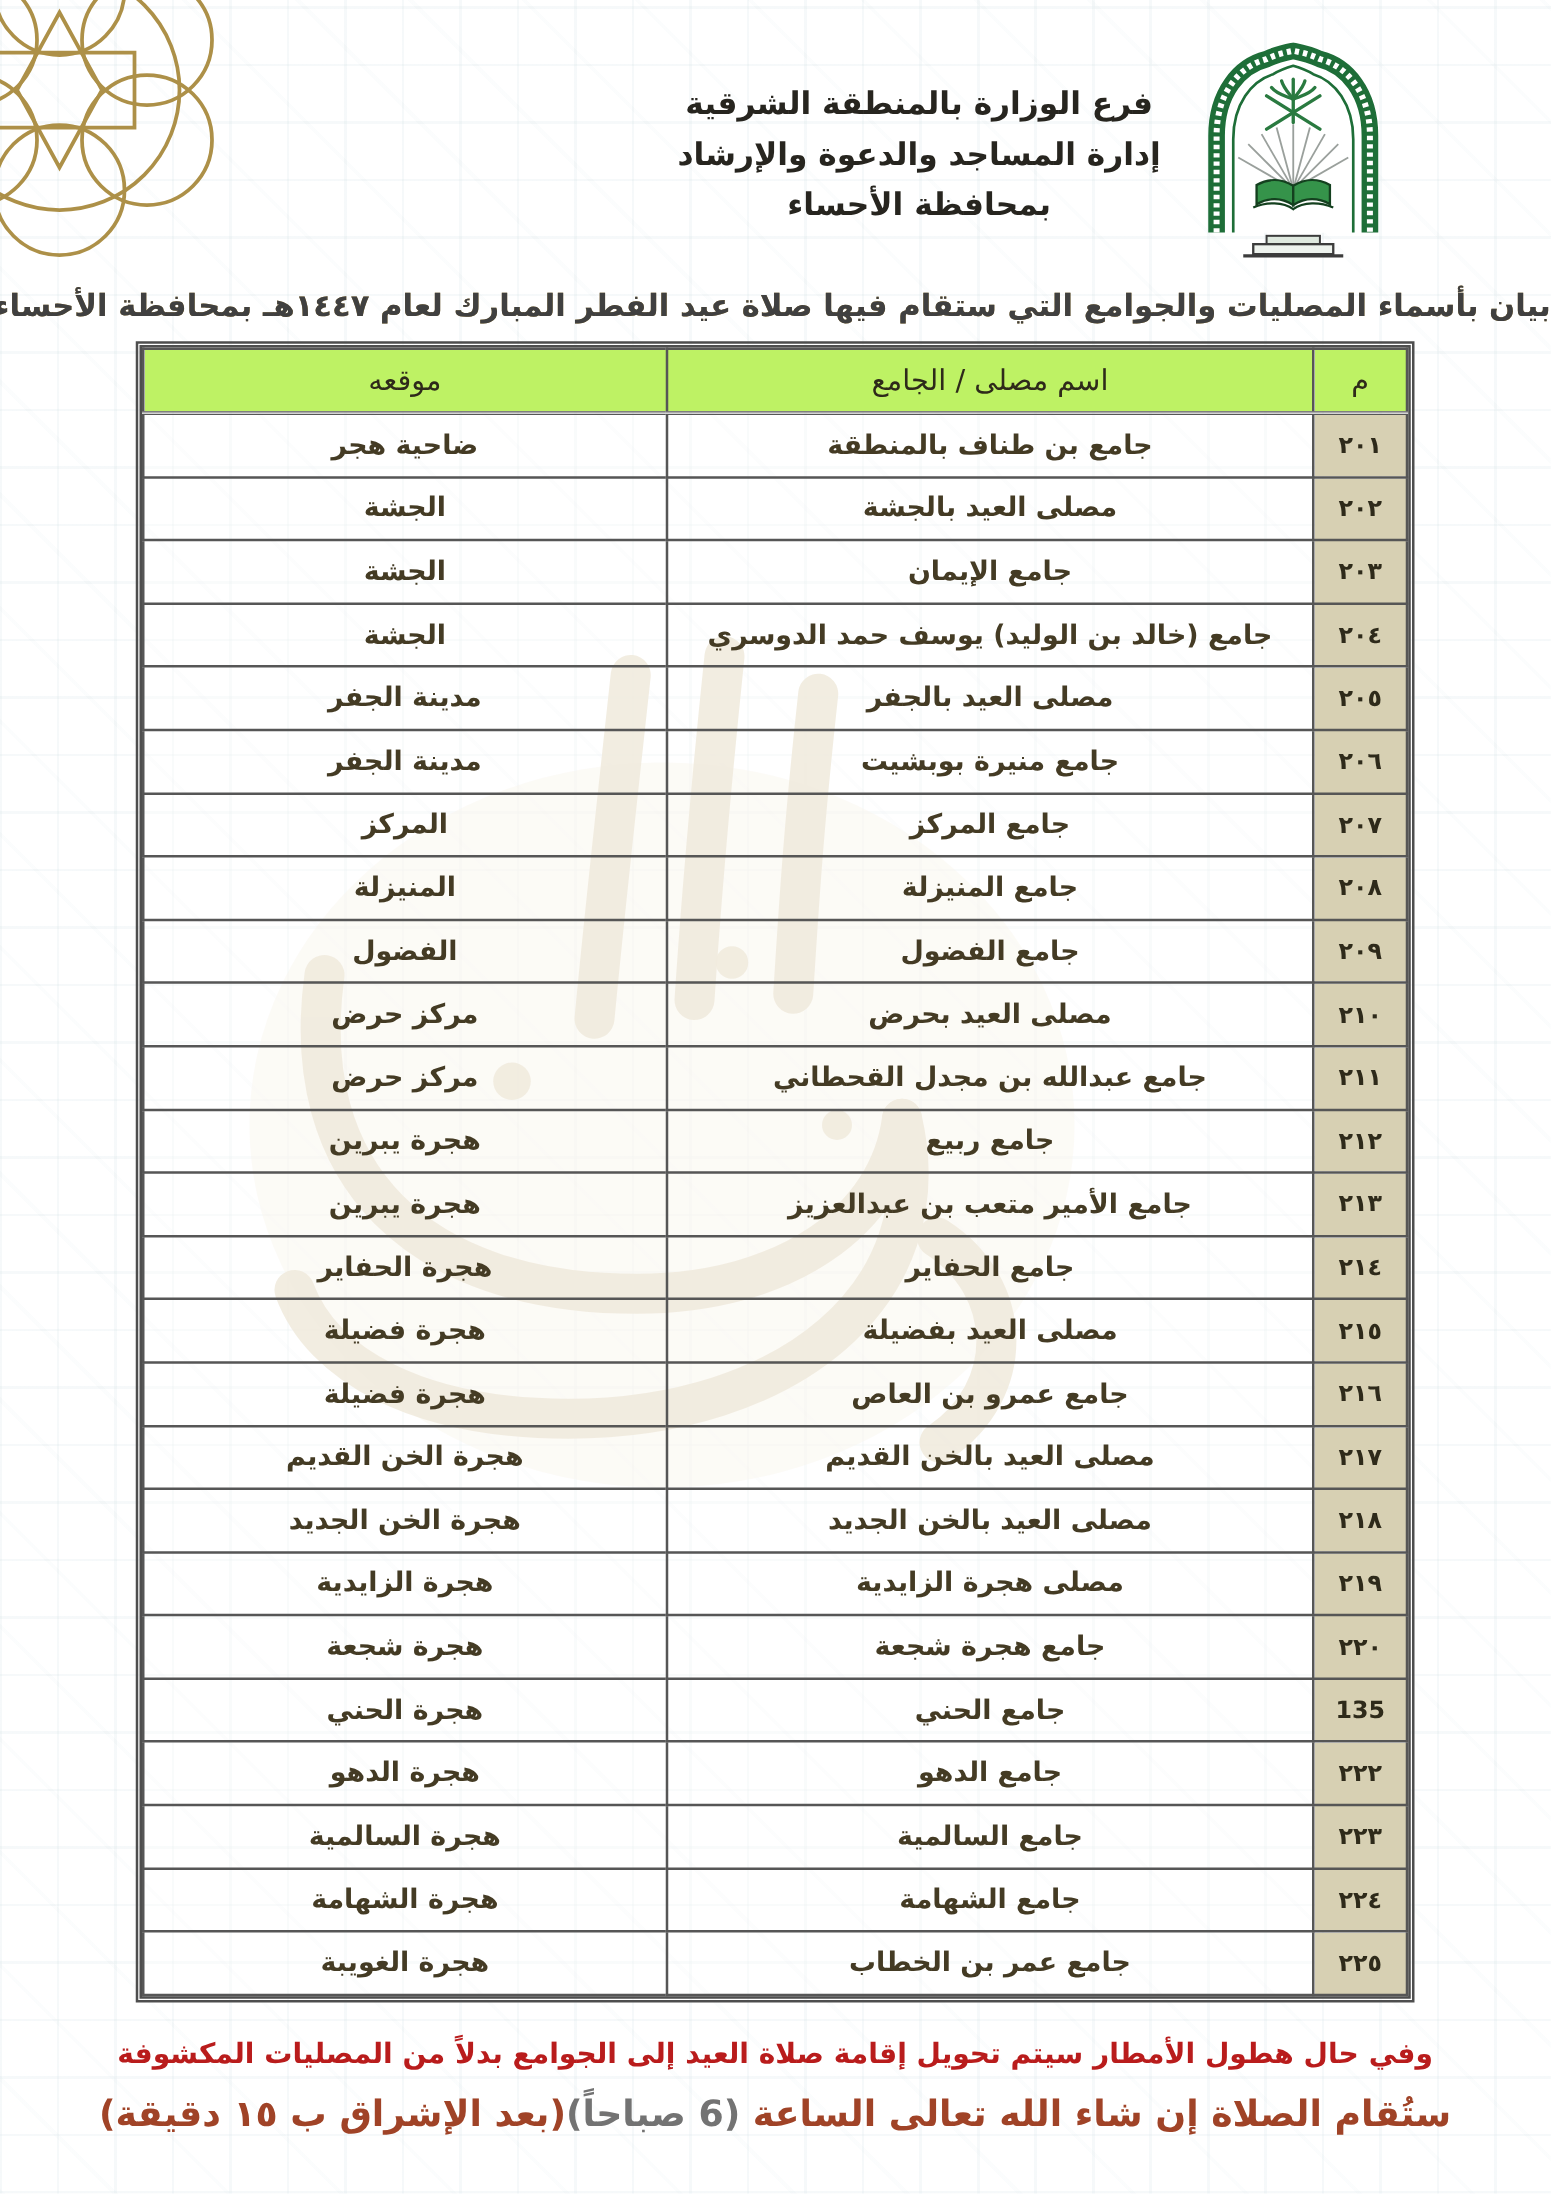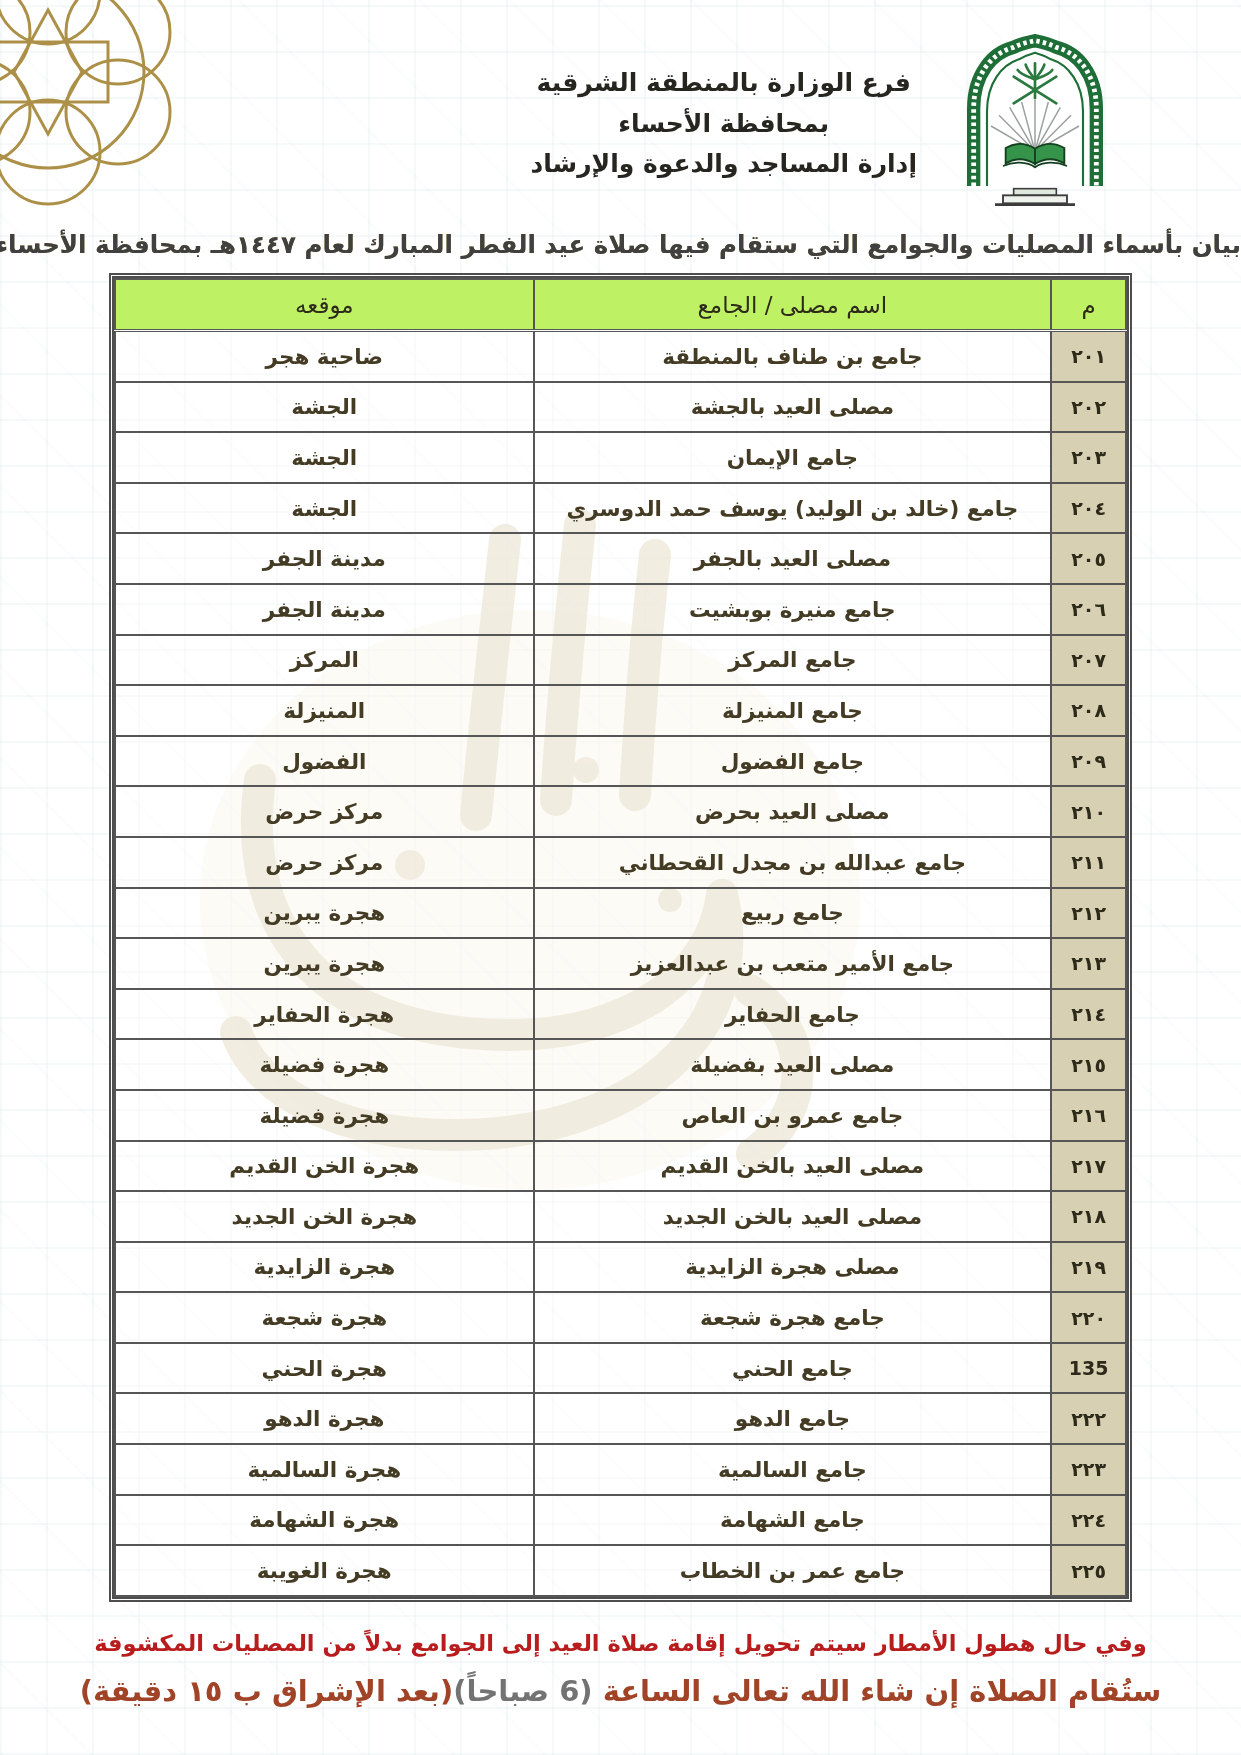--- a/index.html
+++ b/index.html
@@ -27,21 +27,21 @@
   .corner-ornament{position:absolute;top:-20px;left:-70px;z-index:0;}
   .watermark{position:absolute;top:470px;left:110px;z-index:0;}
   .content{position:relative;z-index:1;}
 
   
   .header{
     display:flex;
     justify-content:flex-start;
     align-items:center;
     padding:34px 120px 0 0;
-    gap:32px;
+    gap:20px;
   }
   .logo-box{flex:0 0 auto;}
   .org-block{
     text-align:center;
     color:#27251f;
     font-weight:bold;
     font-size:25px;
     line-height:1.62;
     white-space:nowrap;
   }
@@ -199,22 +199,22 @@
 
           <g>
             <rect x="44" y="116" width="32" height="5" fill="#dfe9df" stroke="#3c3c3c" stroke-width="1.2"></rect>
             <rect x="36" y="121" width="48" height="6" fill="#eef3ee" stroke="#3c3c3c" stroke-width="1.4"></rect>
             <path d="M30 128 H90" stroke="#3c3c3c" stroke-width="2"></path>
           </g>
         </svg>
       </div>
       <div class="org-block">
         <div>فرع الوزارة بالمنطقة الشرقية</div>
+        <div>إدارة المساجد والدعوة والإرشاد</div>
         <div>بمحافظة الأحساء</div>
-        <div>إدارة المساجد والدعوة والإرشاد</div>
       </div>
     </div>
 
     <div class="doc-title">بيان بأسماء المصليات والجوامع التي ستقام فيها صلاة عيد الفطر المبارك لعام ١٤٤٧هـ بمحافظة الأحساء</div>
 
     <div class="table-frame">
       <table class="masjed">
         <colgroup>
           <col class="w-num">
             <col class="w-name">

